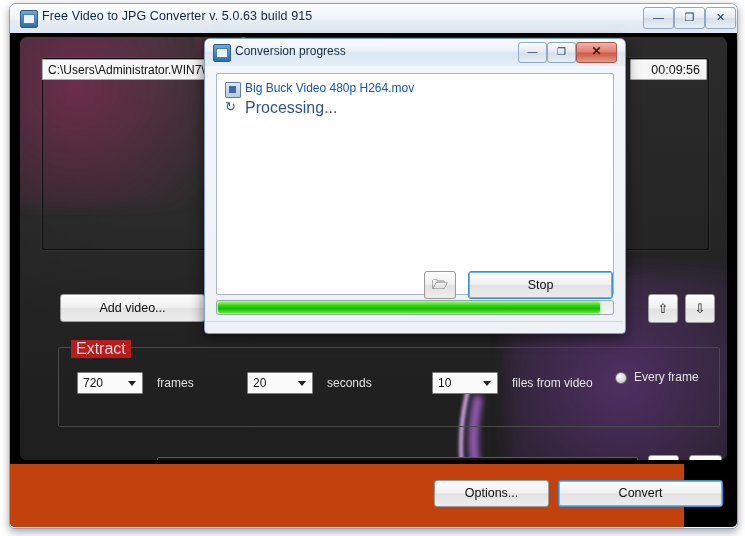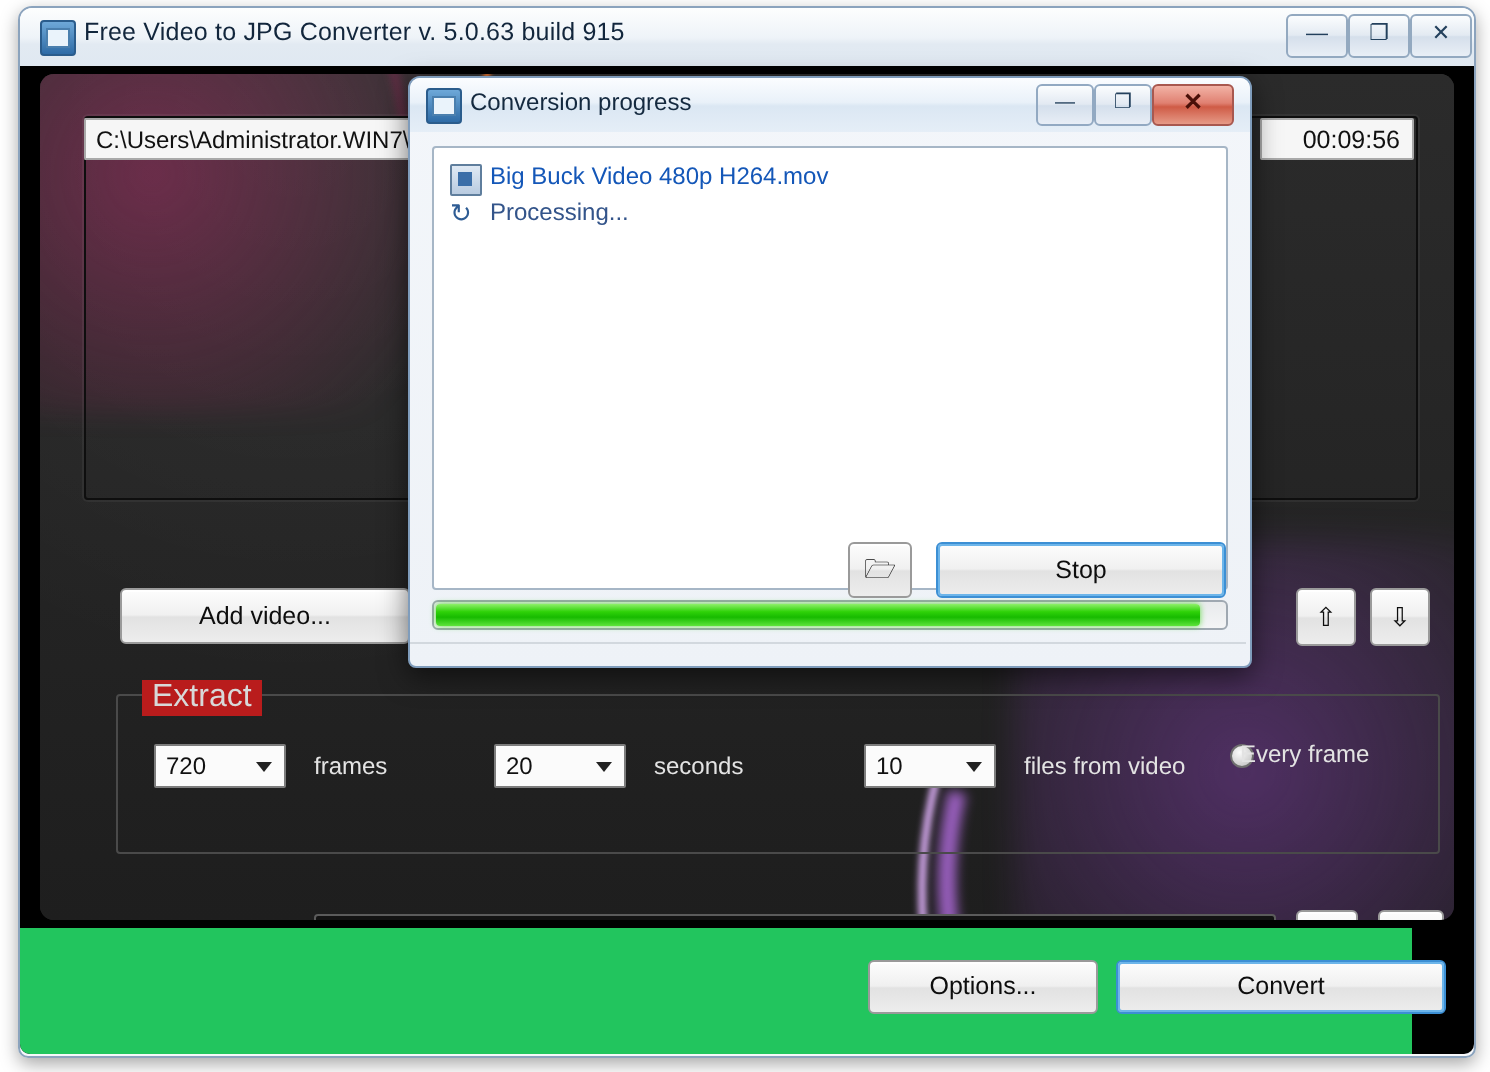--- a/index.html
+++ b/index.html
@@ -93,36 +93,36 @@
   #extract-group{position:absolute;left:38px;top:310px;width:660px;height:78px;
        border:1px solid #4a4a4a;border-radius:2px;}
   #extract-legend{position:absolute;left:12px;top:-8px;background:#b91c1c;padding:0 5px;
        font-size:16px;color:#d8d8d8;}
   .opt{position:absolute;top:22px;}
   .radio{position:absolute;left:0;top:2px;width:12px;height:12px;border-radius:50%;
        background:radial-gradient(circle at 38% 32%,#fbfbfb,#cfcfcf 70%,#9d9d9d 100%);
        border:1px solid #6f6f6f;box-sizing:border-box;}
   .radio.on:after{content:"";position:absolute;left:2.5px;top:2.5px;width:5px;height:5px;
        border-radius:50%;background:#1f78d8;box-shadow:0 0 2px #3a9bff;}
-  .opt-label{position:absolute;left:5px;top:0px;font-size:12px;color:#e3e3e3;white-space:nowrap;}
+  .opt-label{position:absolute;left:19px;top:0px;font-size:12px;color:#e3e3e3;white-space:nowrap;}
   .combo{position:absolute;top:24px;width:66px;height:22px;background:#fbfbfb;
        border:1px solid #7d7d7d;border-radius:1px;font-size:12px;color:#111;
        line-height:21px;padding-left:5px;box-sizing:border-box;}
   .combo .arw{position:absolute;right:6px;top:8px;width:0;height:0;
        border-left:4px solid transparent;border-right:4px solid transparent;border-top:5px solid #222;}
   .unit{position:absolute;top:28px;font-size:12px;color:#e3e3e3;white-space:nowrap;}
   #save-field{position:absolute;left:137px;top:420px;width:481px;height:24px;
        background:#131313;border:1px solid #5b5b5b;border-radius:2px;
        font-size:12px;color:#f0f0f0;line-height:23px;padding-left:6px;box-sizing:border-box;
        white-space:nowrap;overflow:hidden;}
   #save-browse{position:absolute;left:628px;top:418px;width:31px;height:28px;line-height:26px;font-size:12px;}
   #save-open{position:absolute;left:669px;top:418px;width:33px;height:28px;line-height:26px;font-size:13px;}
 
   
-  #bottom-bar{position:absolute;left:0;top:431px;width:674px;height:63px;background:#22c55e;padding-left:22px;}
+  #bottom-bar{position:absolute;left:0;top:431px;width:674px;height:63px;background:#c2410c;}
   #options-btn{position:absolute;left:424px;top:16px;width:115px;height:27px;line-height:25px;}
   #convert-btn{position:absolute;left:548px;top:16px;width:165px;height:27px;line-height:25px;}
 
   
   #dialog{position:absolute;left:194px;top:34px;width:420px;height:294px;
        border-radius:6px 6px 4px 4px;border:1px solid #7f9cbb;
        background:linear-gradient(180deg,#f3f6fa 0%,#eef2f7 100%);
        box-shadow:0 4px 14px rgba(0,0,0,.55);}
   #dlg-titlebar{position:absolute;left:0;top:0;width:100%;height:27px;border-radius:5px 5px 0 0;
        background:linear-gradient(180deg,#fbfdff 0%,#e9f1f9 45%,#dbe7f3 52%,#e5eef7 100%);}
@@ -143,21 +143,21 @@
        border:1px solid #a6b6c6;border-radius:2px;box-sizing:border-box;overflow:hidden;}
   #file-row{position:absolute;left:8px;top:7px;}
   #file-icon{position:absolute;left:0;top:1px;width:14px;height:14px;border-radius:1px;
        background:linear-gradient(180deg,#dfe9f4,#b9cbe0);border:1px solid #5f7e9d;}
   #file-icon:after{content:"";position:absolute;left:3px;top:3px;width:7px;height:7px;
        background:#3b6ea8;}
   #file-name{position:absolute;left:20px;top:0px;font-size:12px;color:#1457b8;white-space:nowrap;}
   #status-row{position:absolute;left:8px;top:25px;}
   #refresh-icon{position:absolute;left:0;top:1px;width:14px;height:14px;
        font-size:13px;line-height:13px;color:#2e5c94;}
-  #status-text{position:absolute;left:20px;top:0px;font-size:12px;color:#33548a;}
+  #status-text{position:absolute;left:20px;top:0px;font-size:16px;color:#33548a;}
 
   #progress-track{position:absolute;left:11px;top:261px;width:398px;height:15px;
        background:linear-gradient(180deg,#e8eaec,#f4f5f6);border:1px solid #9fa8b1;border-radius:3px;
        box-sizing:border-box;padding:1px;}
   #progress-fill{height:100%;width:97%;border-radius:2px;
        background:linear-gradient(180deg,#8ef06a 0%,#2fd209 35%,#17bb00 60%,#5ee43c 100%);
        box-shadow:0 0 3px rgba(40,210,0,.7);}
   #dlg-footer{position:absolute;left:1px;top:284px;width:418px;height:0;}
   #dlg-sep{position:absolute;left:0;top:282px;width:418px;height:1px;background:#d2d8de;}
   #dlg-folder{position:absolute;left:218px;top:-52px;width:32px;height:28px;line-height:26px;font-size:13px;}

